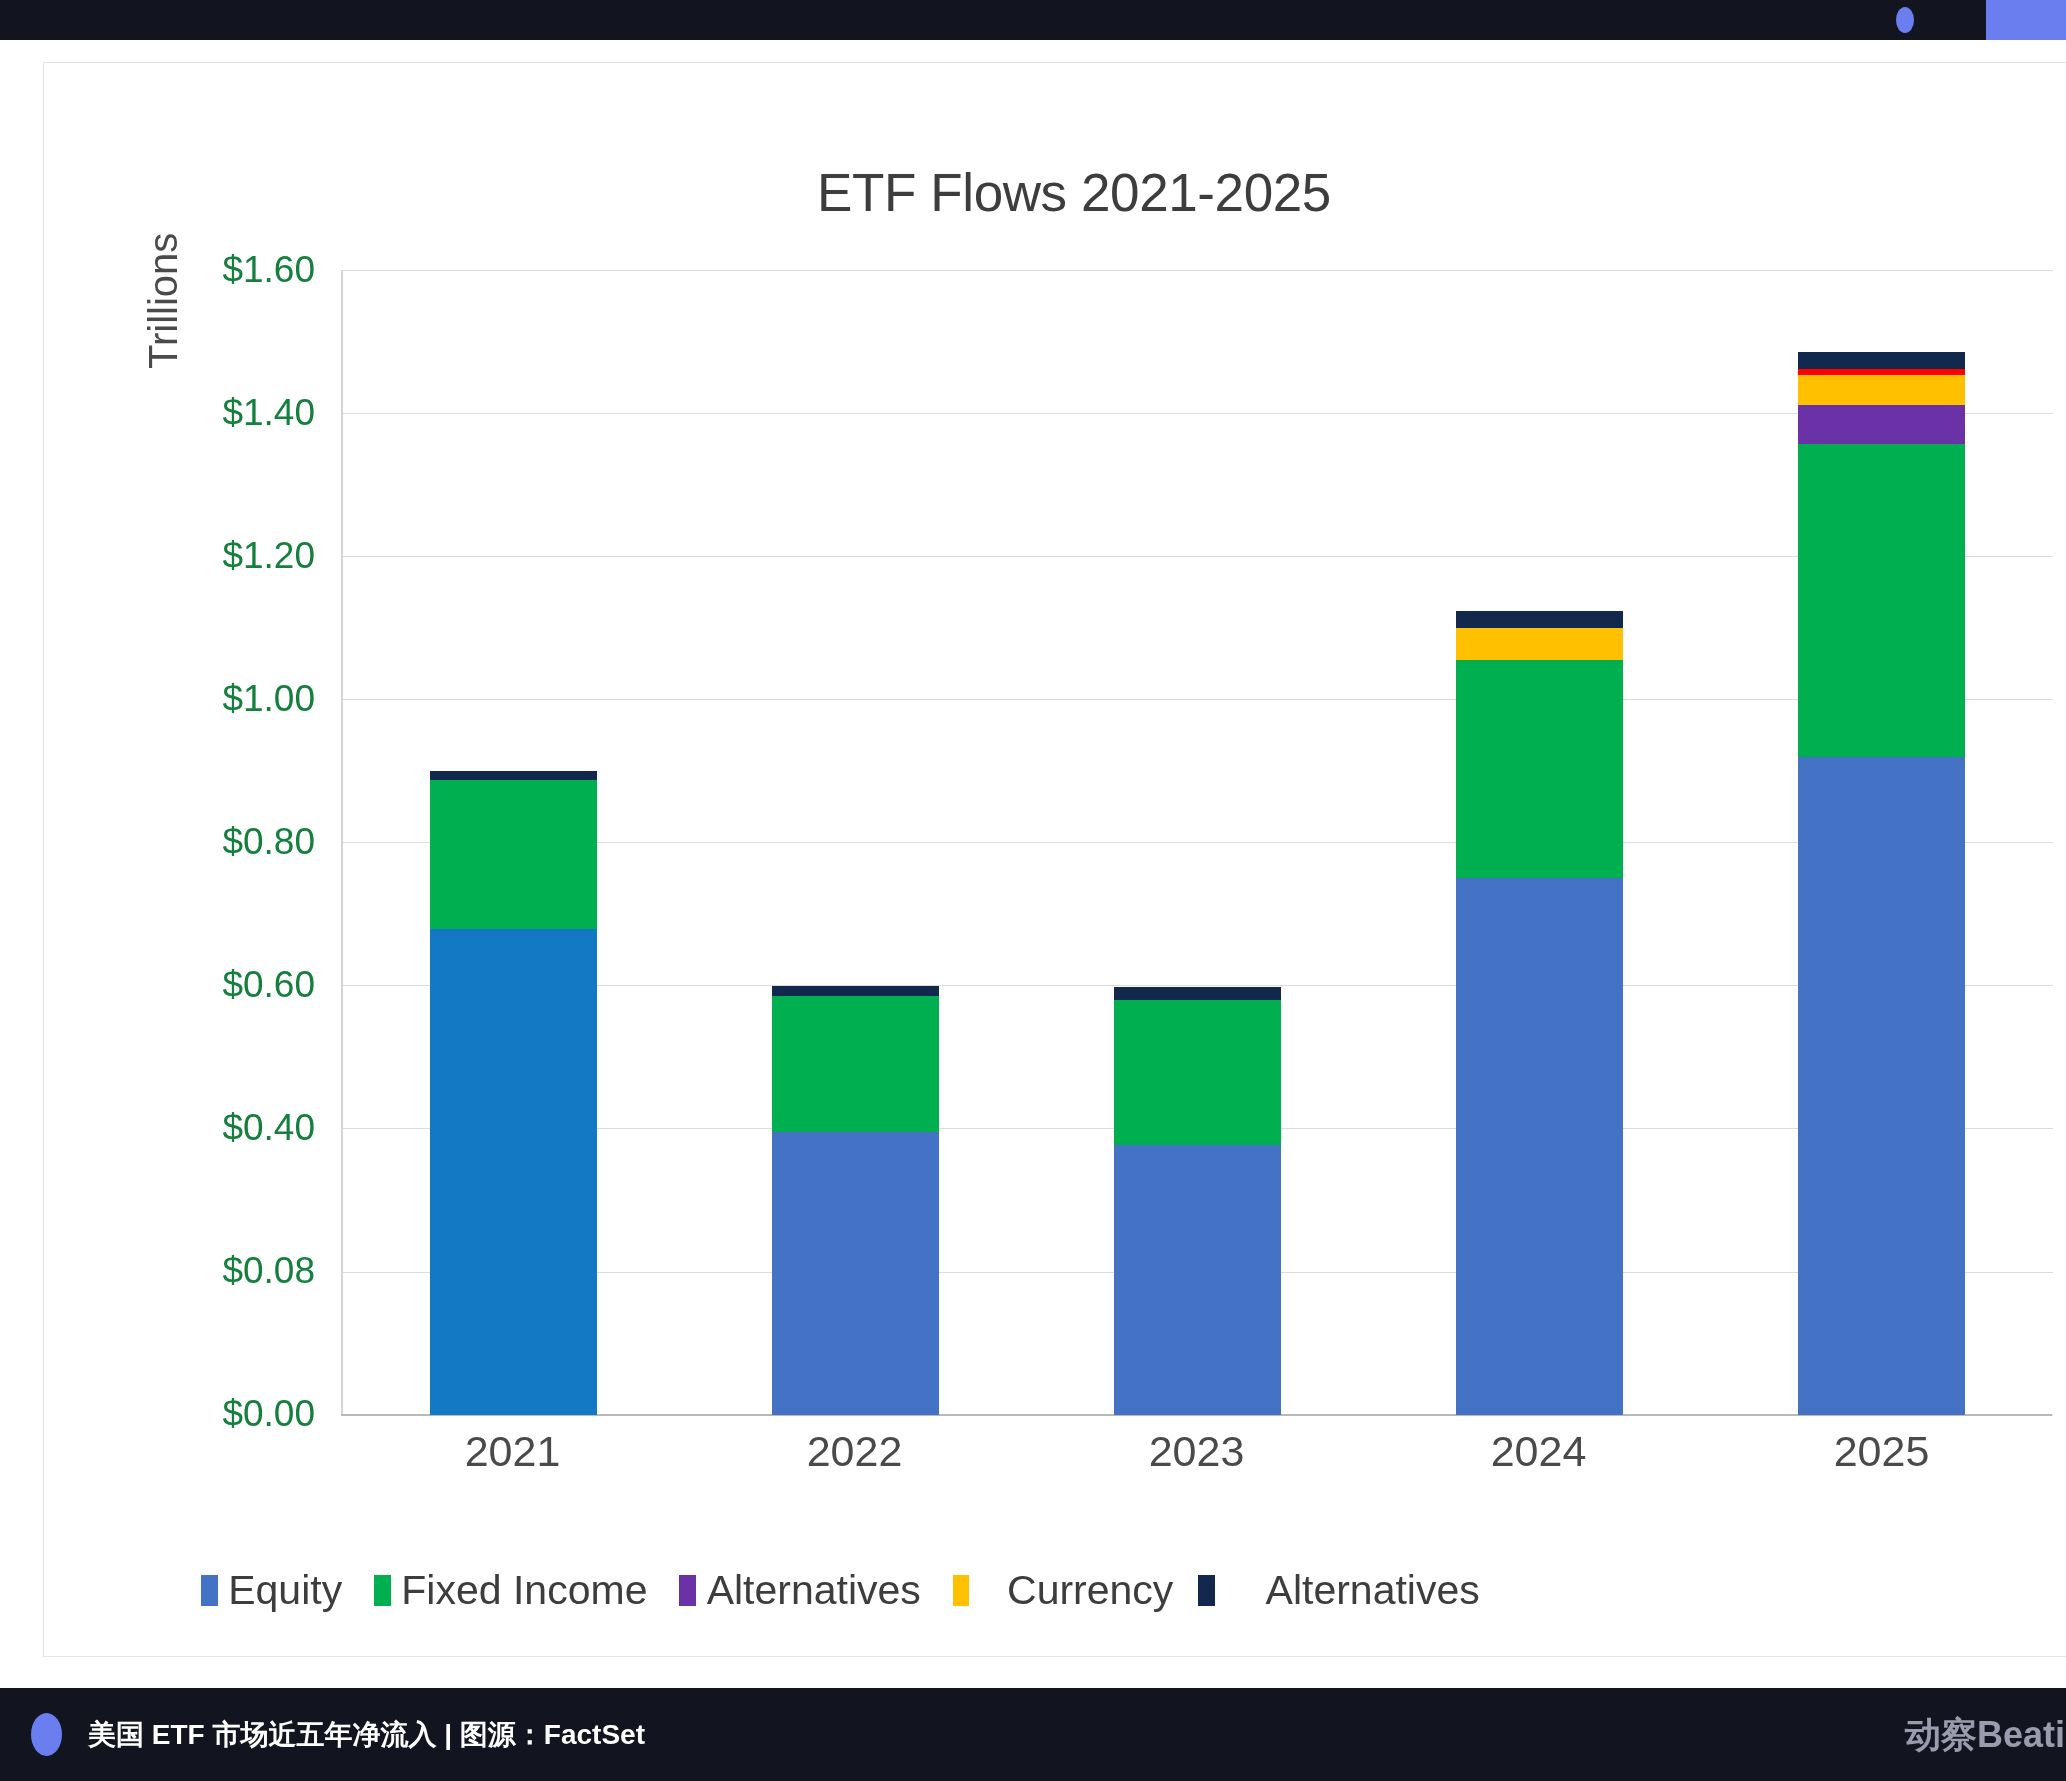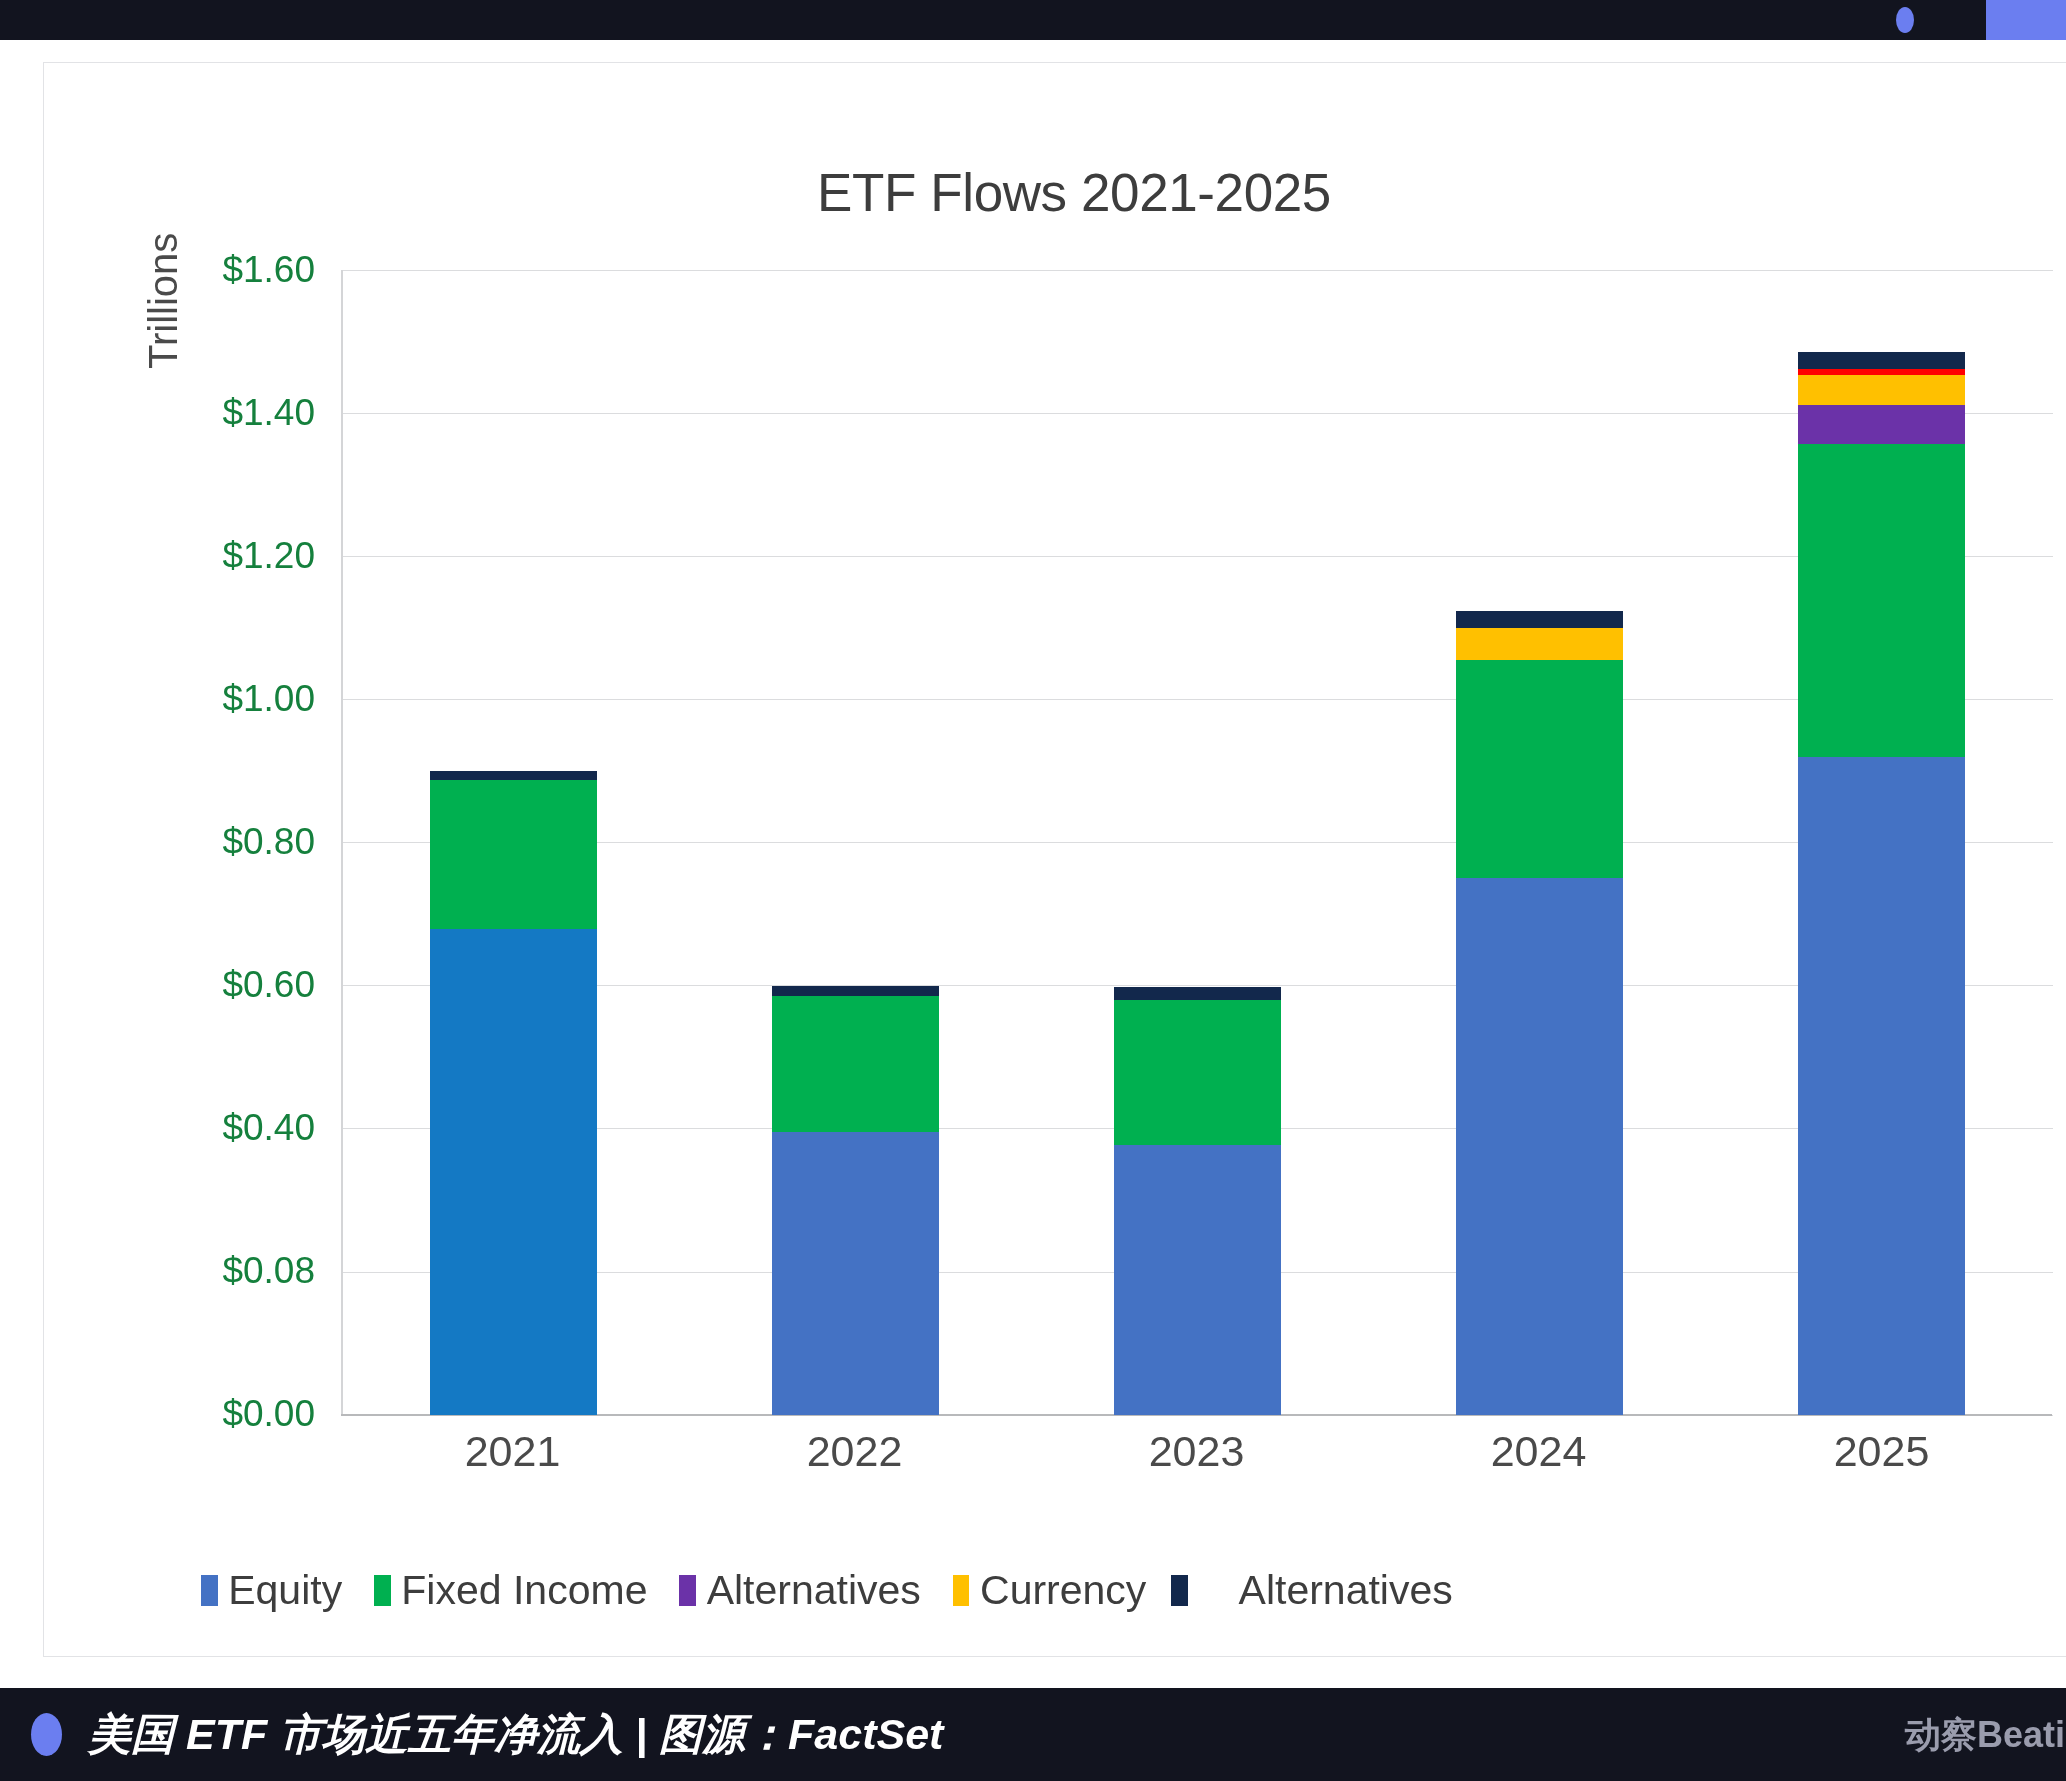--- a/index.html
+++ b/index.html
@@ -111,24 +111,23 @@
     width: 2149px; height: 93px;
     background: #12141f;
     display: flex; align-items: center;
   }
   #footer-dot {
     width: 31px; height: 43px; border-radius: 50%;
     background: #6b7ef0; margin-left: 31px; flex: 0 0 auto;
   }
   #footer-text {
     margin-left: 26px;
-    font-size: 43px; font-weight: bold; color: #ffffff;
+    font-size: 28px; font-weight: bold; color: #ffffff;
     white-space: nowrap;
     font-family: "Liberation Sans", "DejaVu Sans", sans-serif;
-    font-style: italic;
   }
   #watermark {
     position: absolute; right: 40px; top: 50%;
     transform: translateY(-50%);
     font-size: 36px; font-weight: bold; color: #9a9cad;
     white-space: nowrap;
     font-family: "Liberation Sans", "DejaVu Sans", sans-serif;
   }
 </style>
 </head>
@@ -218,21 +217,21 @@
         <span class="legend-label">Equity</span>
       </div>
       <div class="legend-item" style="margin-left: 32px;">
         <span class="legend-swatch" style="background: rgb(0, 176, 80);"></span>
         <span class="legend-label">Fixed Income</span>
       </div>
       <div class="legend-item" style="margin-left: 32px;">
         <span class="legend-swatch" style="background: rgb(107, 50, 168);"></span>
         <span class="legend-label">Alternatives</span>
       </div>
-      <div class="legend-item" style="margin-left: 32px;">
+      <div class="legend-item" style="margin-left: 32px; gap: 27px;">
         <span class="legend-swatch" style="background: rgb(255, 192, 0);"></span>
         <span class="legend-label">Currency</span>
       </div>
       <div class="legend-item" style="margin-left: 25px; gap: 40px;">
         <span class="legend-swatch" style="background: rgb(18, 40, 76);"></span>
         <span class="legend-label">Alternatives</span>
       </div>
     </div>
 </div>
 

